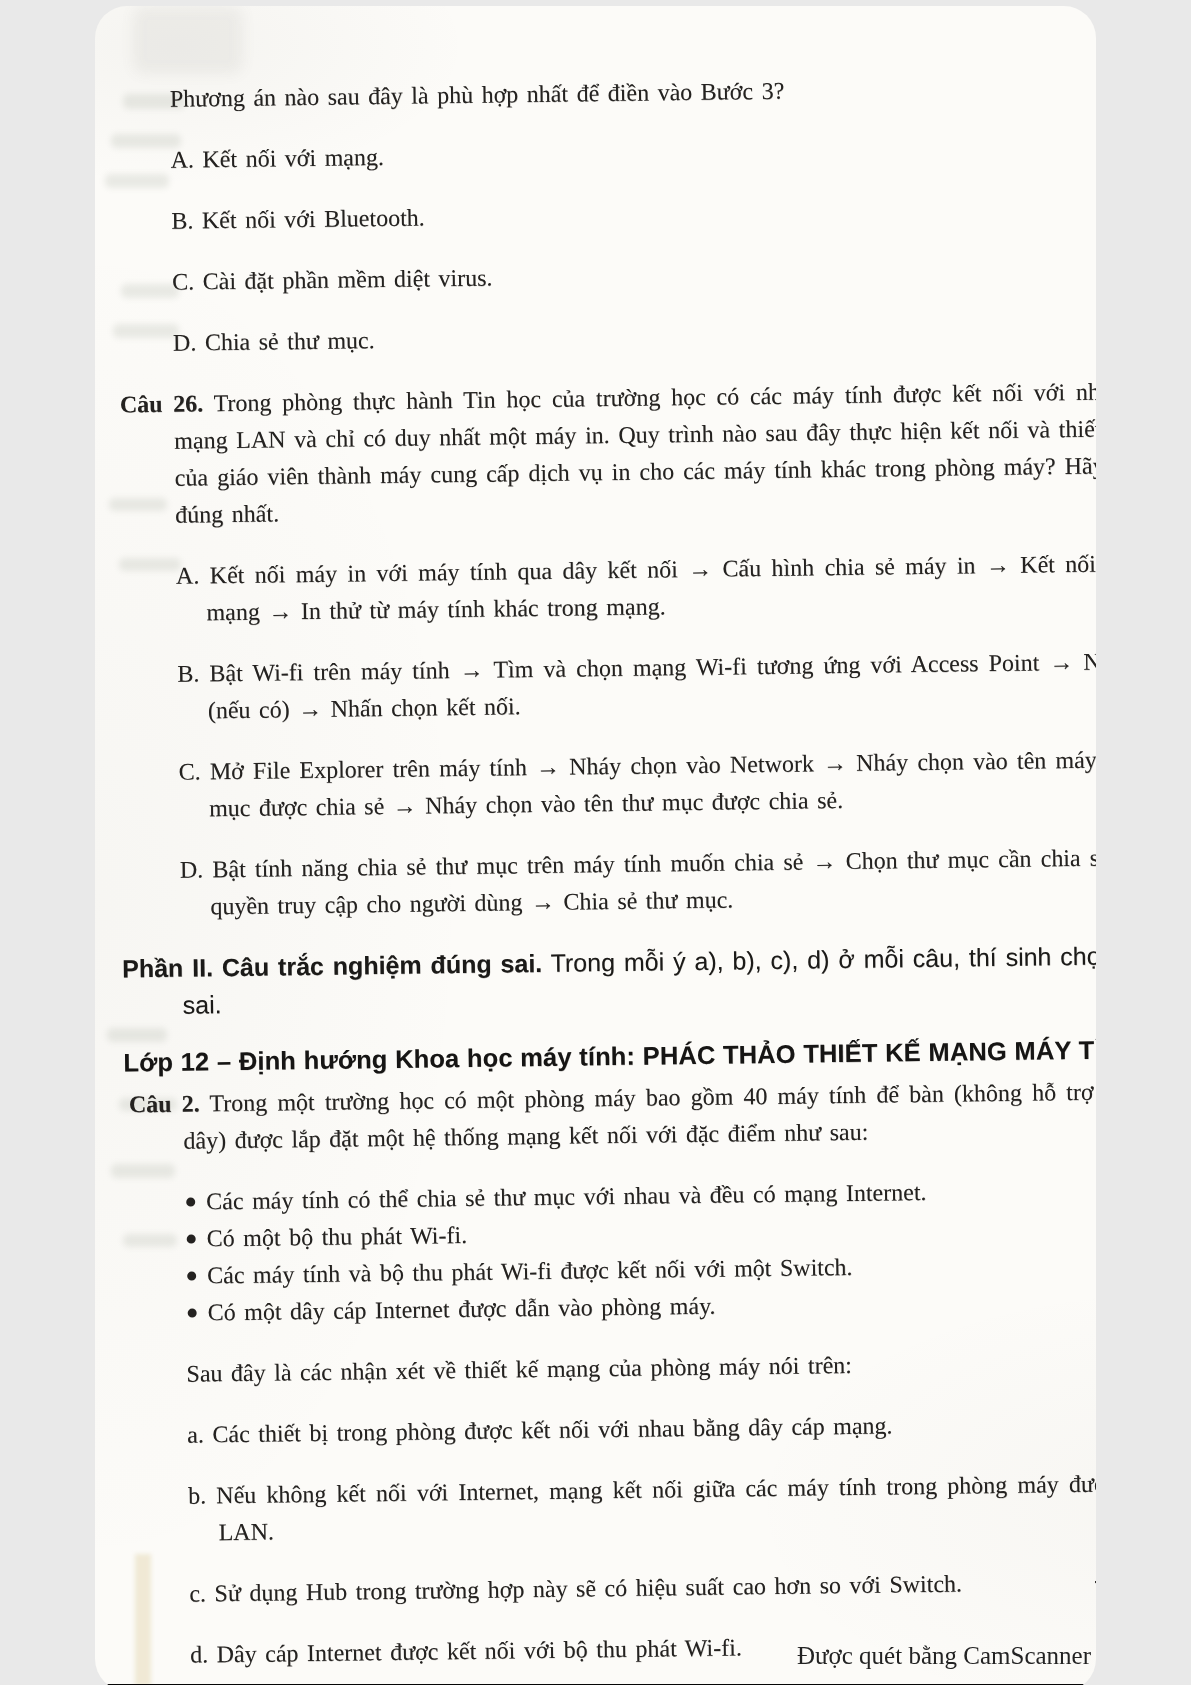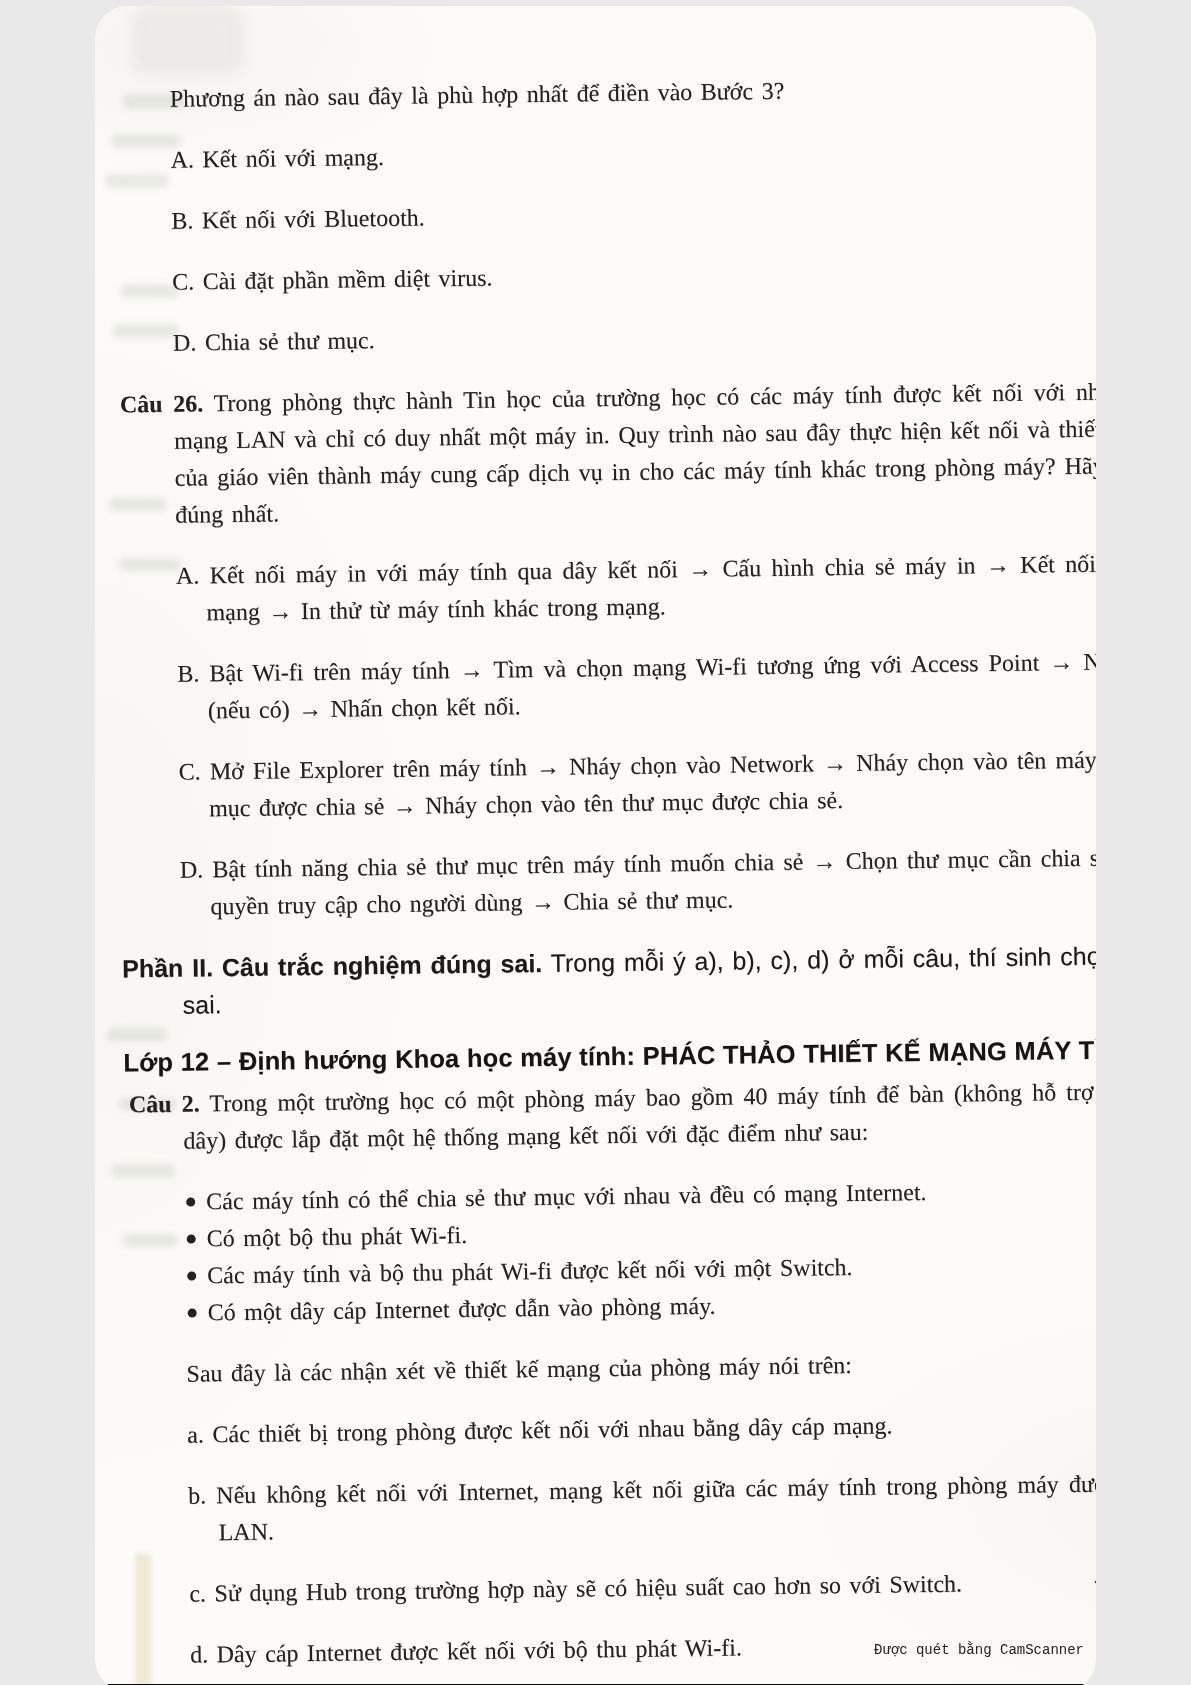--- a/index.html
+++ b/index.html
@@ -85,23 +85,23 @@
   .page-number {
     position: absolute;
     left: 1000px; top: 1548px;
     font-size: 28px;
     letter-spacing: 2px;
     color: #33312e;
     text-decoration: underline;
   }
   .camscanner {
     position: absolute;
-    right: 12px; top: 1636px;
-    font-family: Liberation Mono, monospace;
-    font-size: 14px;
+    right: 5px; top: 1636px;
+    font-family: Liberation Serif, serif;
+    font-size: 25px;
     color: #232323;
     text-shadow: none;
   }
   .bottom-bar {
     position: absolute;
     left: 0; bottom: 0;
     width: 100%; height: 7px;
     background: #060606;
   }
   .smudge {

